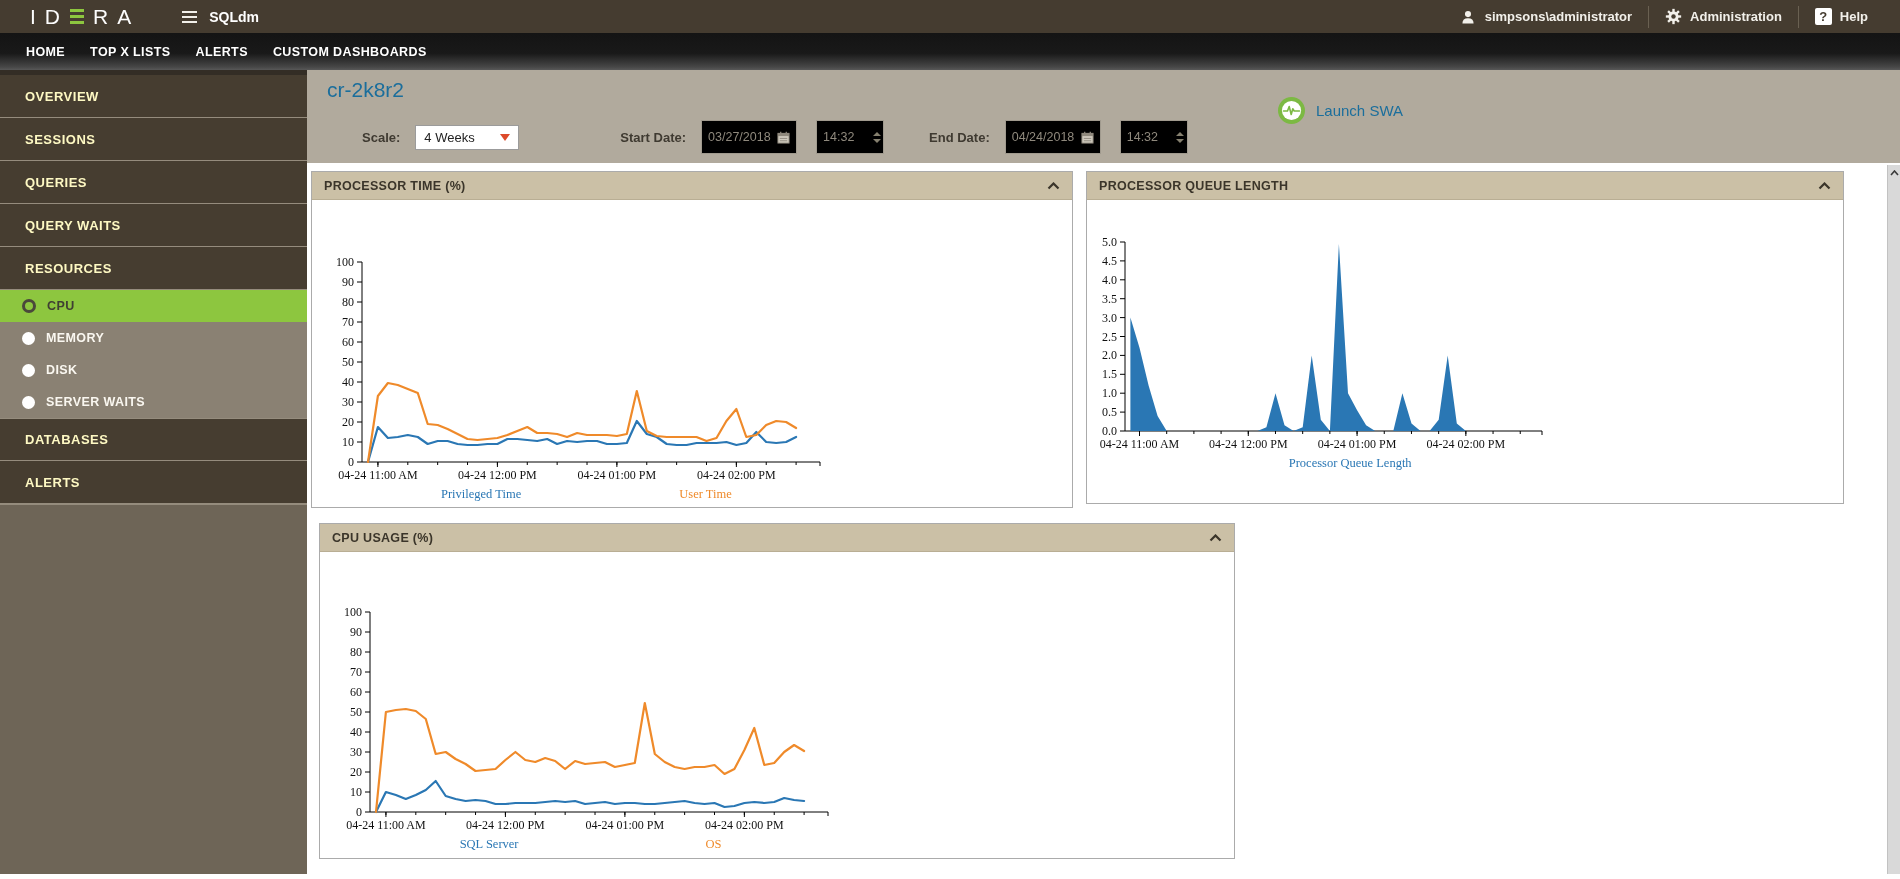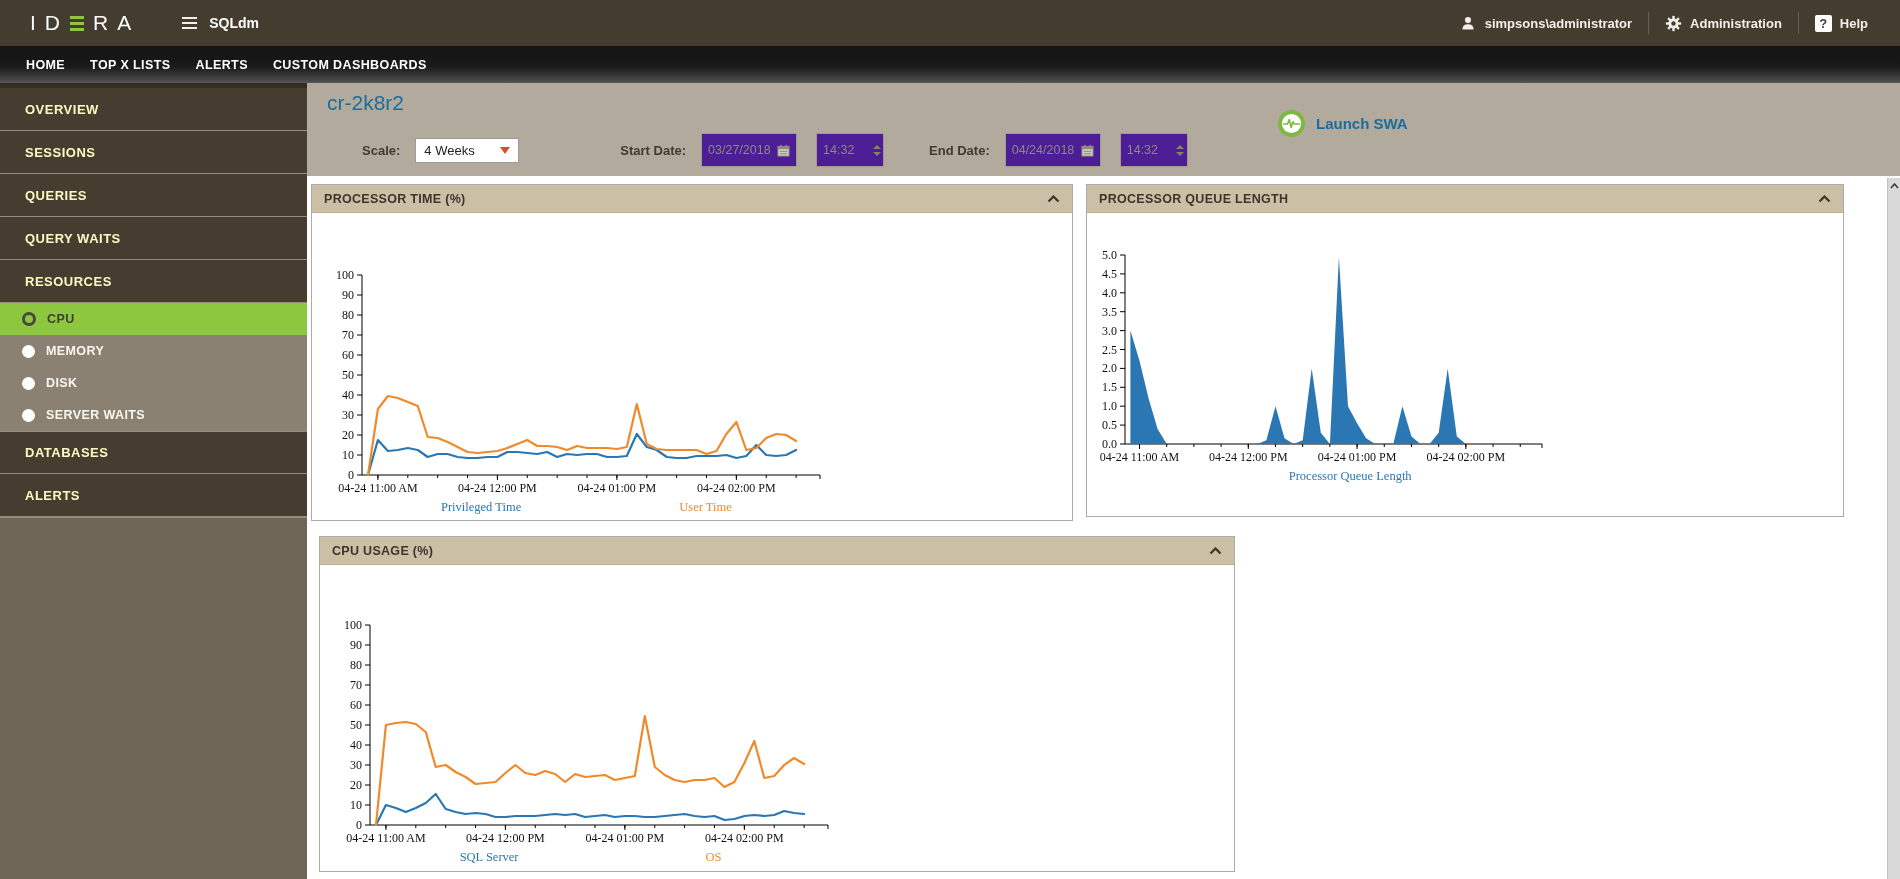--- a/index.html
+++ b/index.html
@@ -1,20 +1,20 @@
 <!DOCTYPE html>
 <html><head>
 <meta charset="utf-8">
 <style>
   * { box-sizing: border-box; margin: 0; padding: 0; }
   html,body { width:1900px; height:879px; overflow:hidden; }
   body { font-family:"Liberation Sans", sans-serif; background:#fff; }
 
   
-  .topbar { height:46px; background:#453c30; display:flex; align-items:center; padding:0 16px; }
+  .topbar { height:33px; background:#453c30; display:flex; align-items:center; padding:0 16px; }
   .logo { display:flex; align-items:center; margin-left:14px; }
   .logo .lt { color:#fdfdfd; font-size:21px; letter-spacing:9px; font-weight:400; }
   .logo .ebars { display:inline-flex; flex-direction:column; gap:3px; margin:0 9px 0 1px; }
   .logo .ebars i { display:block; width:14px; height:3px; background:#8dc63f; }
   .hamburger { margin-left:42px; display:flex; flex-direction:column; gap:3px; cursor:pointer; }
   .hamburger i { width:15px; height:2px; background:#f2f0ea; display:block; }
   .product { color:#fff; font-weight:bold; font-size:14px; margin-left:12px; }
   .top-right { margin-left:auto; display:flex; align-items:center; color:#f2f0ea; font-size:13px; font-weight:bold; }
   .top-right .seg { display:flex; align-items:center; gap:8px; padding:0 16px; }
   .top-divider { width:1px; height:22px; background:#6a6152; }
@@ -39,28 +39,28 @@
   .side-fill { flex:1; background:#6e6557; border-top:1px solid #958c7d; }
 
   
   .main { flex:1; display:flex; flex-direction:column; background:#fff; position:relative; }
   .band { height:93px; background:#b1aa9d; position:relative; flex-shrink:0; }
   .server-title { position:absolute; left:20px; top:8px; color:#1b6e9c; font-size:21px; font-weight:normal; }
   .controls { position:absolute; left:55px; top:50px; display:flex; align-items:center; font-size:13px; color:#3f3a31;gap:9px; }
   .ctl-label { font-weight:bold; color:#3f3a31; margin-right:6px; }
   .sel { width:104px; height:25px; background:#fff; border:1px solid #9b9b9b; display:flex; align-items:center; padding:0 8px; color:#222; cursor:pointer; position:relative; }
   .sel .tri { position:absolute; right:8px; width:0; height:0; border-left:5px solid transparent; border-right:5px solid transparent; border-top:7px solid #dd4a2b; }
-  .inp { height:24px; background:#4c1d95; border:1px solid #a09a8e; color:#8f897d; display:flex; align-items:center; padding:16px 6px; font-size:12.5px; }
+  .inp { height:24px; background:#000000; border:1px solid #a09a8e; color:#8f897d; display:flex; align-items:center; padding:16px 6px; font-size:12.5px; }
   .inp.date { width:96px; justify-content:space-between; }
   .inp.time { width:68px; justify-content:space-between; padding-right:0; }
   .spinner { width:14px; height:100%; border-left:1px solid #a09a8e; display:flex; flex-direction:column; align-items:center; justify-content:center; gap:3px; }
   .spinner .up { width:0; height:0; border-left:4px solid transparent; border-right:4px solid transparent; border-bottom:4px solid #85806f; }
   .spinner .dn { width:0; height:0; border-left:4px solid transparent; border-right:4px solid transparent; border-top:4px solid #85806f; }
   .launch { position:absolute; left:970px; top:26px; display:flex; align-items:center; gap:10px; cursor:pointer; }
-  .launch-label { color:#1b6e9c; font-size:15px; font-weight:bold; }
+  .launch-label { color:#1b6e9c; font-size:15px; font-weight:normal; }
 
   
   .content { flex:1; position:relative; background:#fff; }
   .panel { position:absolute; border:1px solid #ababab; background:#fff; }
   .panel-header { height:28px; background:#cbc0a6; display:flex; align-items:center; justify-content:space-between; padding:0 12px; font-size:12.5px; font-weight:bold; color:#3b352a; letter-spacing:.3px; border-bottom:1px solid #b9ae94; }
   .panel-body { position:relative; height:calc(100% - 28px); }
   .chart { position:absolute; left:0; top:0; }
   .tick { font:12px "Liberation Serif", serif; fill:#111; }
   .legend { font:12.5px "Liberation Serif", serif; }
   .chev { cursor:pointer; display:flex; align-items:center; }

